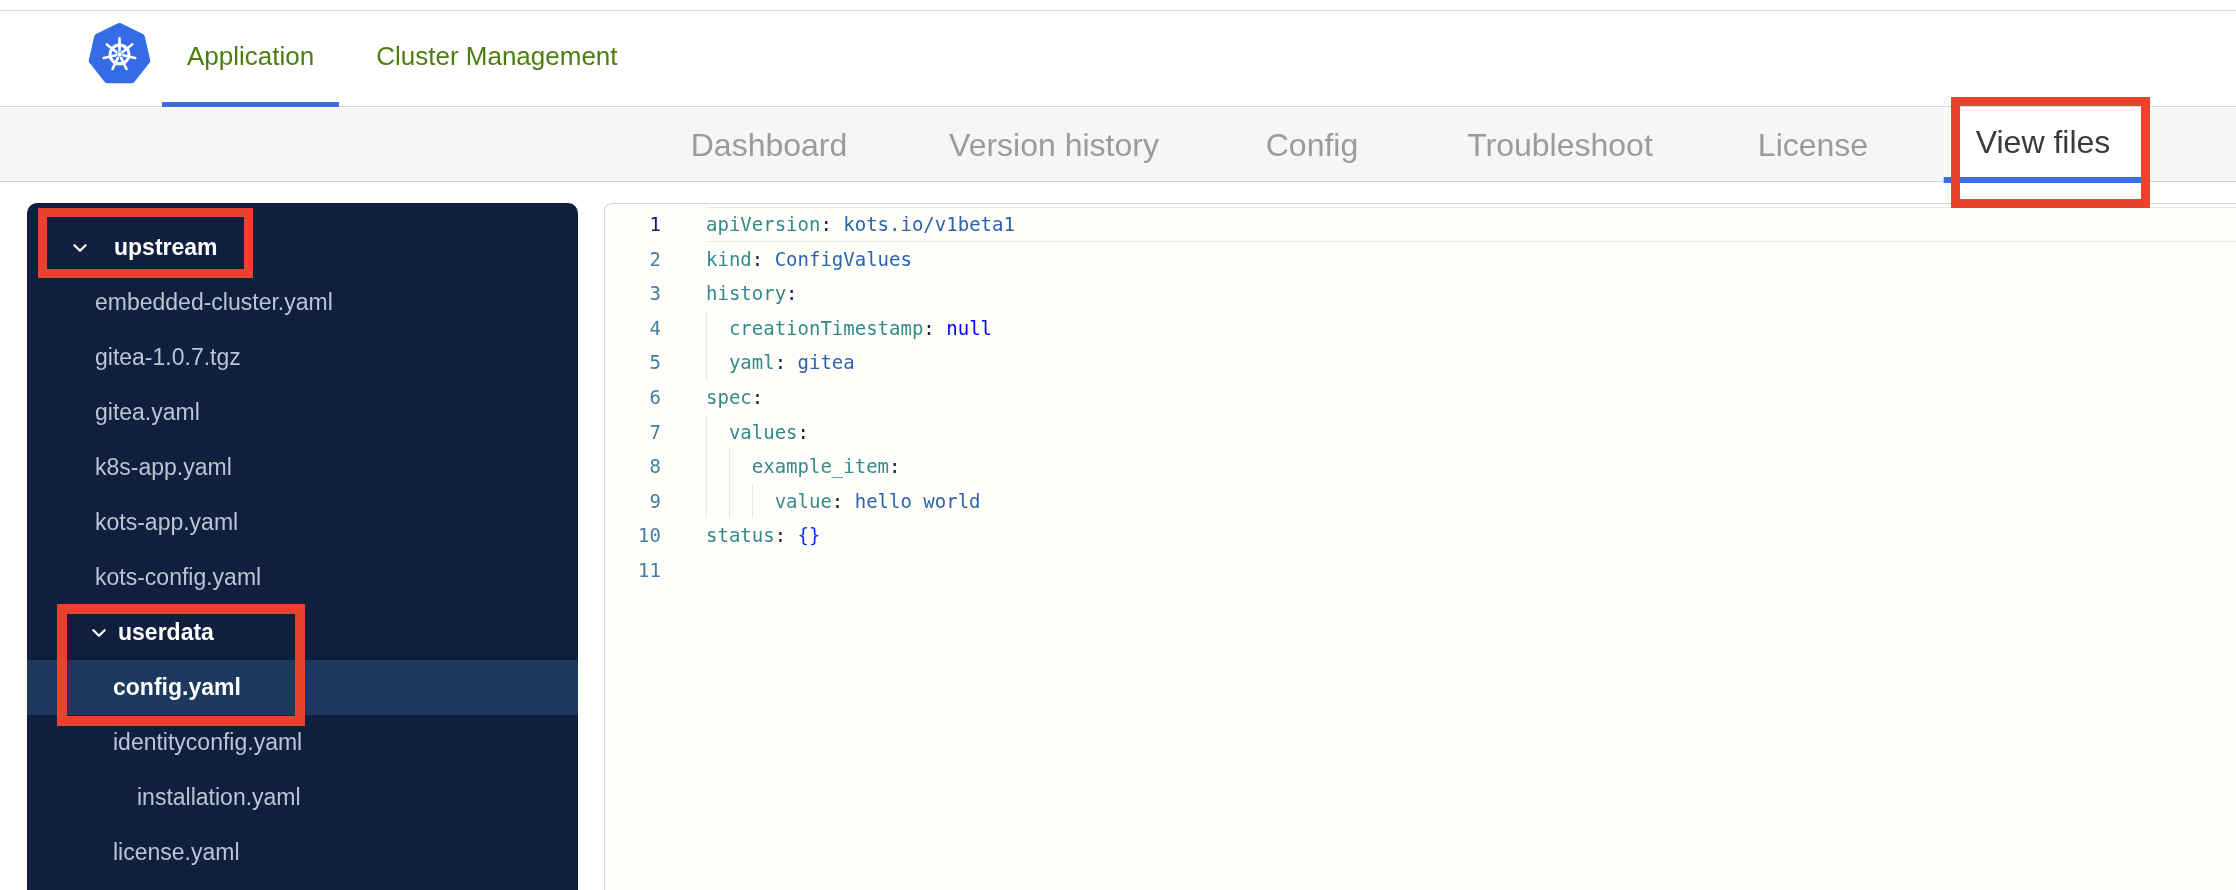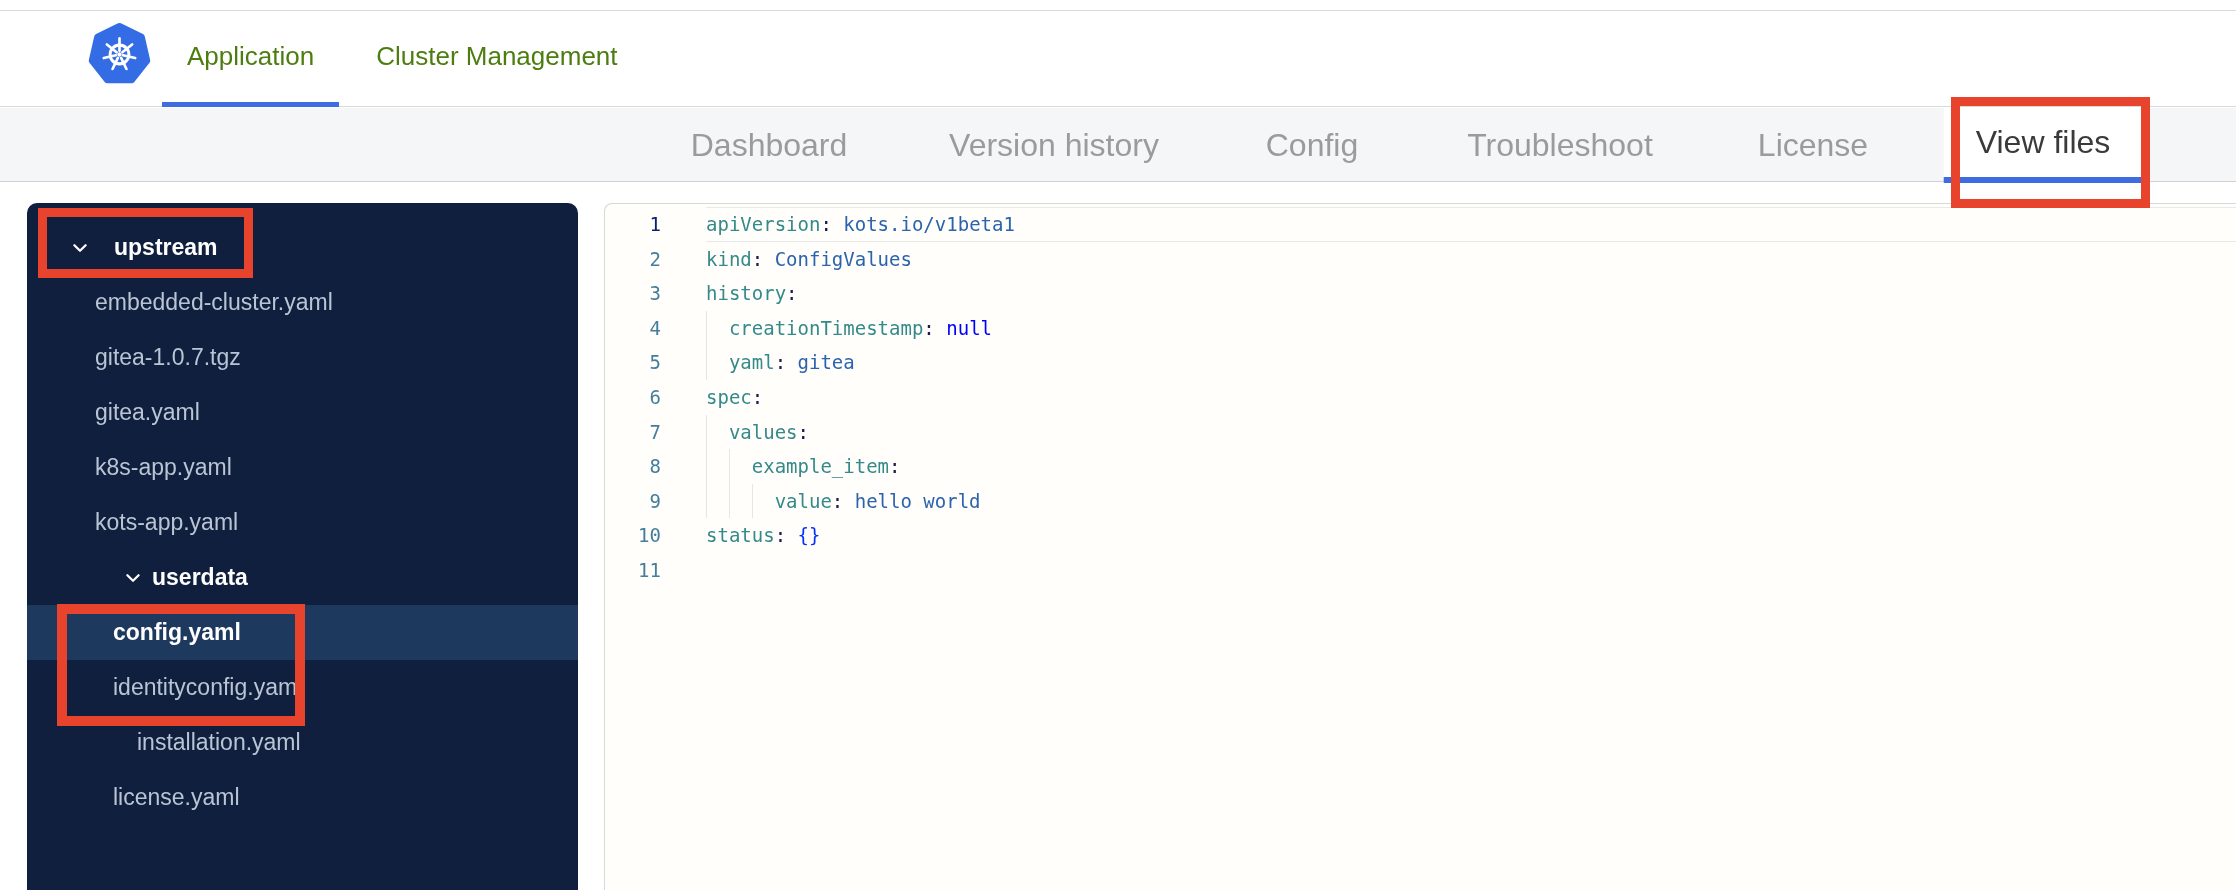--- a/index.html
+++ b/index.html
@@ -107,21 +107,24 @@
     </div>
     <div class="tree-row file" style="padding-left: 68px;">
       <span>gitea.yaml</span>
     </div>
     <div class="tree-row file" style="padding-left: 68px;">
       <span>k8s-app.yaml</span>
     </div>
     <div class="tree-row file" style="padding-left: 68px;">
       <span>kots-app.yaml</span>
     </div>
-    <div class="tree-row folder" style="padding-left: 97px;">
+    <div class="tree-row file" style="padding-left: 68px;">
+      <span>kots-config.yaml</span>
+    </div>
+    <div class="tree-row folder" style="padding-left: 63px;">
       <svg viewBox="0 0 16 16" width="18" height="18" class="chev">
         <path d="M3 5.5 L8 10.5 L13 5.5" fill="none" stroke="#ffffff" stroke-width="2" stroke-linecap="round" stroke-linejoin="round"></path>
       </svg>
       <span>userdata</span>
     </div>
     <div class="tree-row file selected" style="padding-left: 86px;">
       <span>config.yaml</span>
     </div>
     <div class="tree-row file" style="padding-left: 86px;">
       <span>identityconfig.yaml</span>

